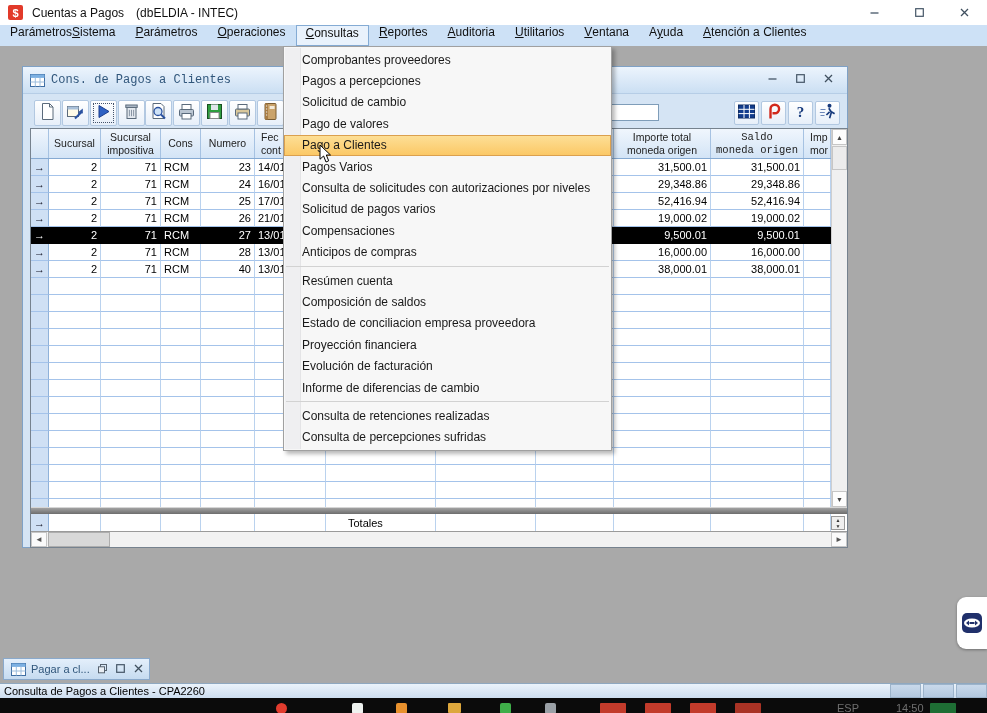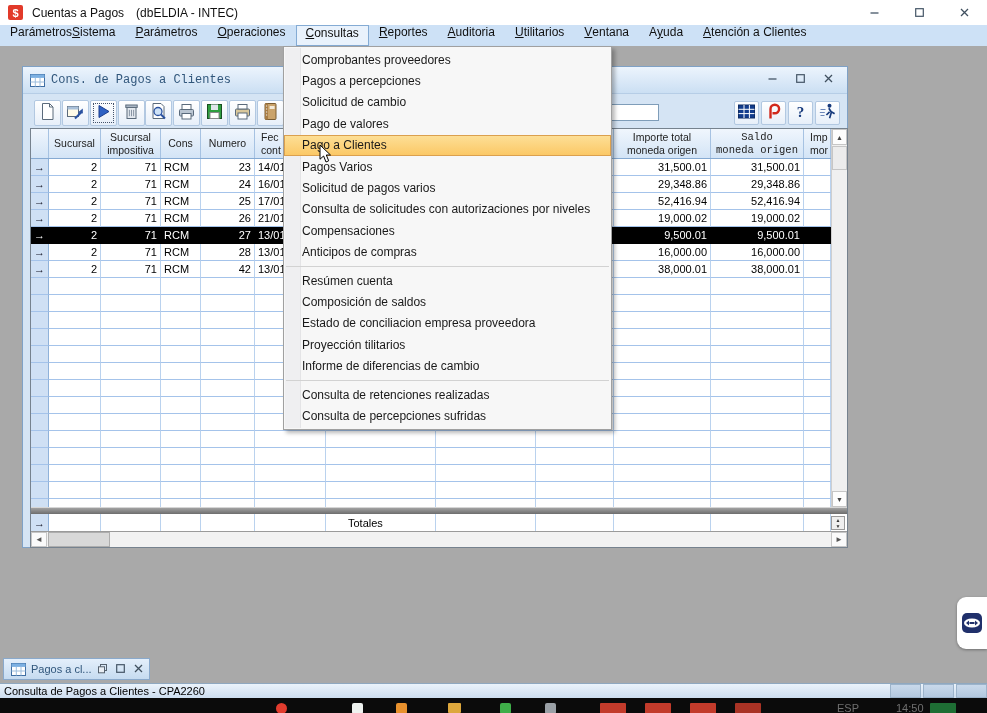--- a/index.html
+++ b/index.html
@@ -388,21 +388,21 @@
             <div class="g-cell a-left" style="width: 78px;"></div>
             <div class="g-cell a-right" style="width: 97px;">16,000.00</div>
             <div class="g-cell a-right" style="width: 93px;">16,000.00</div>
             <div class="g-cell a-left" style="width: 27px;"></div>
           </div>
           <div class="g-row">
             <div class="g-cell selcell" style="width: 18px;">→</div>
             <div class="g-cell a-right" style="width: 52px;">2</div>
             <div class="g-cell a-right" style="width: 60px;">71</div>
             <div class="g-cell a-left" style="width: 40px;">RCM</div>
-            <div class="g-cell a-right" style="width: 54px;">42</div>
+            <div class="g-cell a-right" style="width: 54px;">40</div>
             <div class="g-cell a-left" style="width: 71px;">13/01</div>
             <div class="g-cell a-left" style="width: 110px;"></div>
             <div class="g-cell a-left" style="width: 100px;"></div>
             <div class="g-cell a-left" style="width: 78px;"></div>
             <div class="g-cell a-right" style="width: 97px;">38,000.01</div>
             <div class="g-cell a-right" style="width: 93px;">38,000.01</div>
             <div class="g-cell a-left" style="width: 27px;"></div>
           </div>
           <div class="g-row">
             <div class="g-cell selcell" style="width: 18px;"></div>
@@ -634,31 +634,32 @@
   </div>
 
   <div class="dropdown" id="dropdown">
     <div class="dd-gutter"></div>
   <div class="dd-item">Comprobantes proveedores</div>
       <div class="dd-item">Pagos a percepciones</div>
       <div class="dd-item">Solicitud de cambio</div>
       <div class="dd-item">Pago de valores</div>
       <div class="dd-item hl">Pago a Clientes</div>
       <div class="dd-item">Pagos Varios</div>
+      <div class="dd-item">Consulta de solicitudes con autorizaciones por niveles</div>
       <div class="dd-item">Solicitud de pagos varios</div>
-      <div class="dd-item">Consulta de solicitudes con autorizaciones por niveles</div>
       <div class="dd-item">Compensaciones</div>
       <div class="dd-item">Anticipos de compras</div>
       <div class="dd-sep">
         <div class="line"></div>
       </div>
       <div class="dd-item">Resúmen cuenta</div>
       <div class="dd-item">Composición de saldos</div>
       <div class="dd-item">Estado de conciliacion empresa proveedora</div>
-      <div class="dd-item">Proyección tilitarios</div>
+      <div class="dd-item">Proyección financiera</div>
+      <div class="dd-item">Evolución de facturación</div>
       <div class="dd-item">Informe de diferencias de cambio</div>
       <div class="dd-sep">
         <div class="line"></div>
       </div>
       <div class="dd-item">Consulta de retenciones realizadas</div>
       <div class="dd-item">Consulta de percepciones sufridas</div>
     </div>
 
   <div class="cursor">
     <svg width="13" height="20" viewBox="0 0 13 20">
@@ -667,21 +668,21 @@
   </div>
 
   <div class="mini">
     <span class="child-icon" id="mini-icon">
         <svg width="15" height="13" viewBox="0 0 15 13">
           <rect x="0.5" y="0.5" width="14" height="12" fill="#fff" stroke="#3f6ea3"></rect>
           <rect x="0.5" y="0.5" width="14" height="3.4" fill="#7cb0e2"></rect>
           <path d="M5.3 3.9v8.6 M10 3.9v8.6 M0.5 8h14" stroke="#9dbede" fill="none"></path>
         </svg>
       </span>
-    <span class="mini-title">Pagos a cl...</span>
+    <span class="mini-title">Pagar a cl...</span>
     <div class="mini-controls" id="mini-controls">
         <div class="mini-ctrl">
           <span class="ic"><svg width="11" height="11" viewBox="0 0 11 11">
               <rect x="3.5" y="1.5" width="6" height="6" fill="none" stroke="#55616e"></rect>
               <rect x="1.5" y="3.8" width="6" height="6" fill="#e9eef4" stroke="#55616e"></rect>
             </svg></span>
         </div>
         <div class="mini-ctrl">
           <span class="ic"><svg width="11" height="11" viewBox="0 0 11 11">
               <rect x="1.7" y="1.7" width="7.6" height="7.6" fill="none" stroke="#445566" stroke-width="1.2"></rect>

